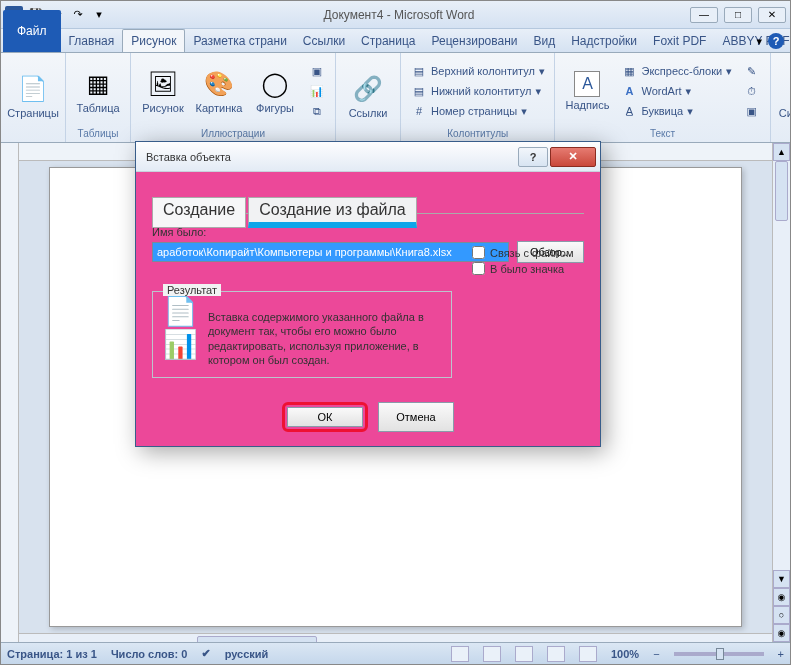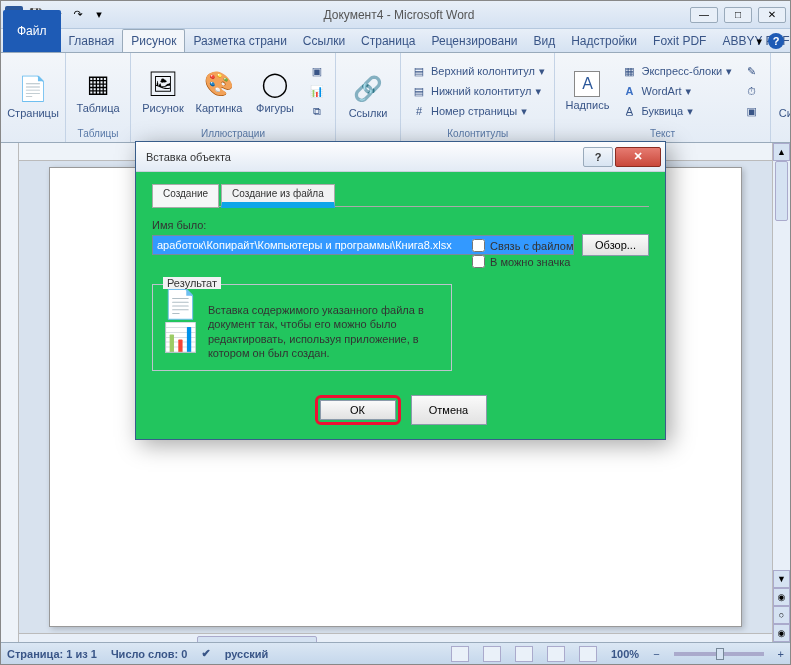--- a/index.html
+++ b/index.html
@@ -51,28 +51,28 @@
 
 
 .status { position: absolute; bottom: 0; left: 0; right: 0; height: 22px; background: linear-gradient(#dbe7f4,#c5d7eb); border-top: 1px solid #9ab; display: flex; align-items: center; padding: 0 6px; gap: 14px; color: #395587; font-size: 11px; }
 .status-seg { cursor: pointer; font-weight: bold; }
 .status-spacer { flex: 1; }
 .view-ico { width: 18px; height: 16px; border: 1px solid #aac; background: #eaf1f9; cursor: pointer; }
 .zoom-slider { width: 90px; height: 4px; background: #aac; position: relative; }
 .zoom-thumb { position: absolute; left: 42px; top: -4px; width: 8px; height: 12px; background: #d5e2f2; border: 1px solid #789; }
 
 
-.dlg { position: absolute; left: 134px; top: 140px; width: 531px; background: #22c55e; border: 1px solid #385d8a; box-shadow: 5px 5px 22px rgba(0,0,0,.35); z-index: 50; }
+.dlg { position: absolute; left: 134px; top: 140px; width: 466px; background: #ec4899; border: 1px solid #385d8a; box-shadow: 5px 5px 22px rgba(0,0,0,.35); z-index: 50; }
 .dlg-title { height: 30px; background: linear-gradient(#fdfdfe,#e3ebf5); display: flex; align-items: center; padding-left: 10px; font-size: 12px; color: #333; border-bottom: 1px solid #c8d1dc; }
 .dlg-title-spc { flex: 1; }
 .dlg-hbtn { width: 30px; height: 20px; border: 1px solid #9ab; background: linear-gradient(#f2f6fb,#d8e4f2); margin: 0 2px; display: flex; align-items: center; justify-content: center; cursor: pointer; font-size: 11px; font-weight: bold; border-radius: 2px;}
 .dlg-close { width: 46px; height: 20px; background: linear-gradient(#e67b71,#c9483b); border: 1px solid #8a2c21; color: #fff; margin-right: 4px; display: flex; align-items: center; justify-content: center; cursor: pointer; border-radius: 2px; font-weight: bold;}
 .dlg-body { padding: 10px 16px 14px; }
 .dlg-tabs { display: flex; border-bottom: 1px solid #aaa; margin-bottom: 12px; position: relative;}
-.dlg-tab { padding: 3px 10px; border: 1px solid #aaa; background: #f6f7f8; color: #333; cursor: pointer; position: relative; top: 2px; margin-right: 2px; font-size:10px;}
+.dlg-tab { padding: 3px 10px; border: 1px solid #aaa; background: #f6f7f8; color: #333; cursor: pointer; position: relative; top: 15px; margin-right: 2px; font-size:16px;}
 .dlg-tab.active { background: #f1f2f3; border-bottom: 6px solid #0ea5e9; }
 .fld-lbl { color: #333; margin-bottom: 3px; display: inline-block; }
 .file-row { display: flex; gap: 8px; align-items: center; }
 .file-input { flex: 1; padding: 2px 4px; border: 1px solid #7a8a9a; background: #3399ff; color: #fff; font-size: 11px; height: 20px; }
 .browse-btn { padding: 2px 12px; border: 1px solid #8a9aaa; background: linear-gradient(#fafafa,#e3e3e3); cursor: pointer; height: 22px;}
 .chk-row { display: flex; align-items: center; gap: 5px; margin: 3px 0; color: #333; }
 .chk-row input { cursor: pointer; }
 .chk-row label { cursor: pointer; }
 .result-box { border: 1px solid #bcc4cd; padding: 18px 10px 10px; margin-top: 16px; position: relative; width: 300px;}
 .result-legend { position: absolute; top: -8px; left: 10px; background: #f1f2f3; padding: 0 4px; color: #333; }
@@ -282,21 +282,21 @@
       <button class="browse-btn">Обзор...</button>
     </div>
 
     <div class="checks-col">
       <div class="chk-row">
         <input type="checkbox" style="">
         <label>Связь с файлом</label>
       </div>
       <div class="chk-row">
         <input type="checkbox" style="">
-        <label>В можно значка</label>
+        <label>В было значка</label>
       </div>
     </div>
 
     <div class="result-box">
       <span class="result-legend">Результат</span>
       <div class="result-inner">
         <div class="result-ico">📄📊</div>
         <div class="result-txt">Вставка содержимого указанного файла в документ так, чтобы его можно было редактировать, используя приложение, в котором он был создан.</div>
       </div>
     </div>

